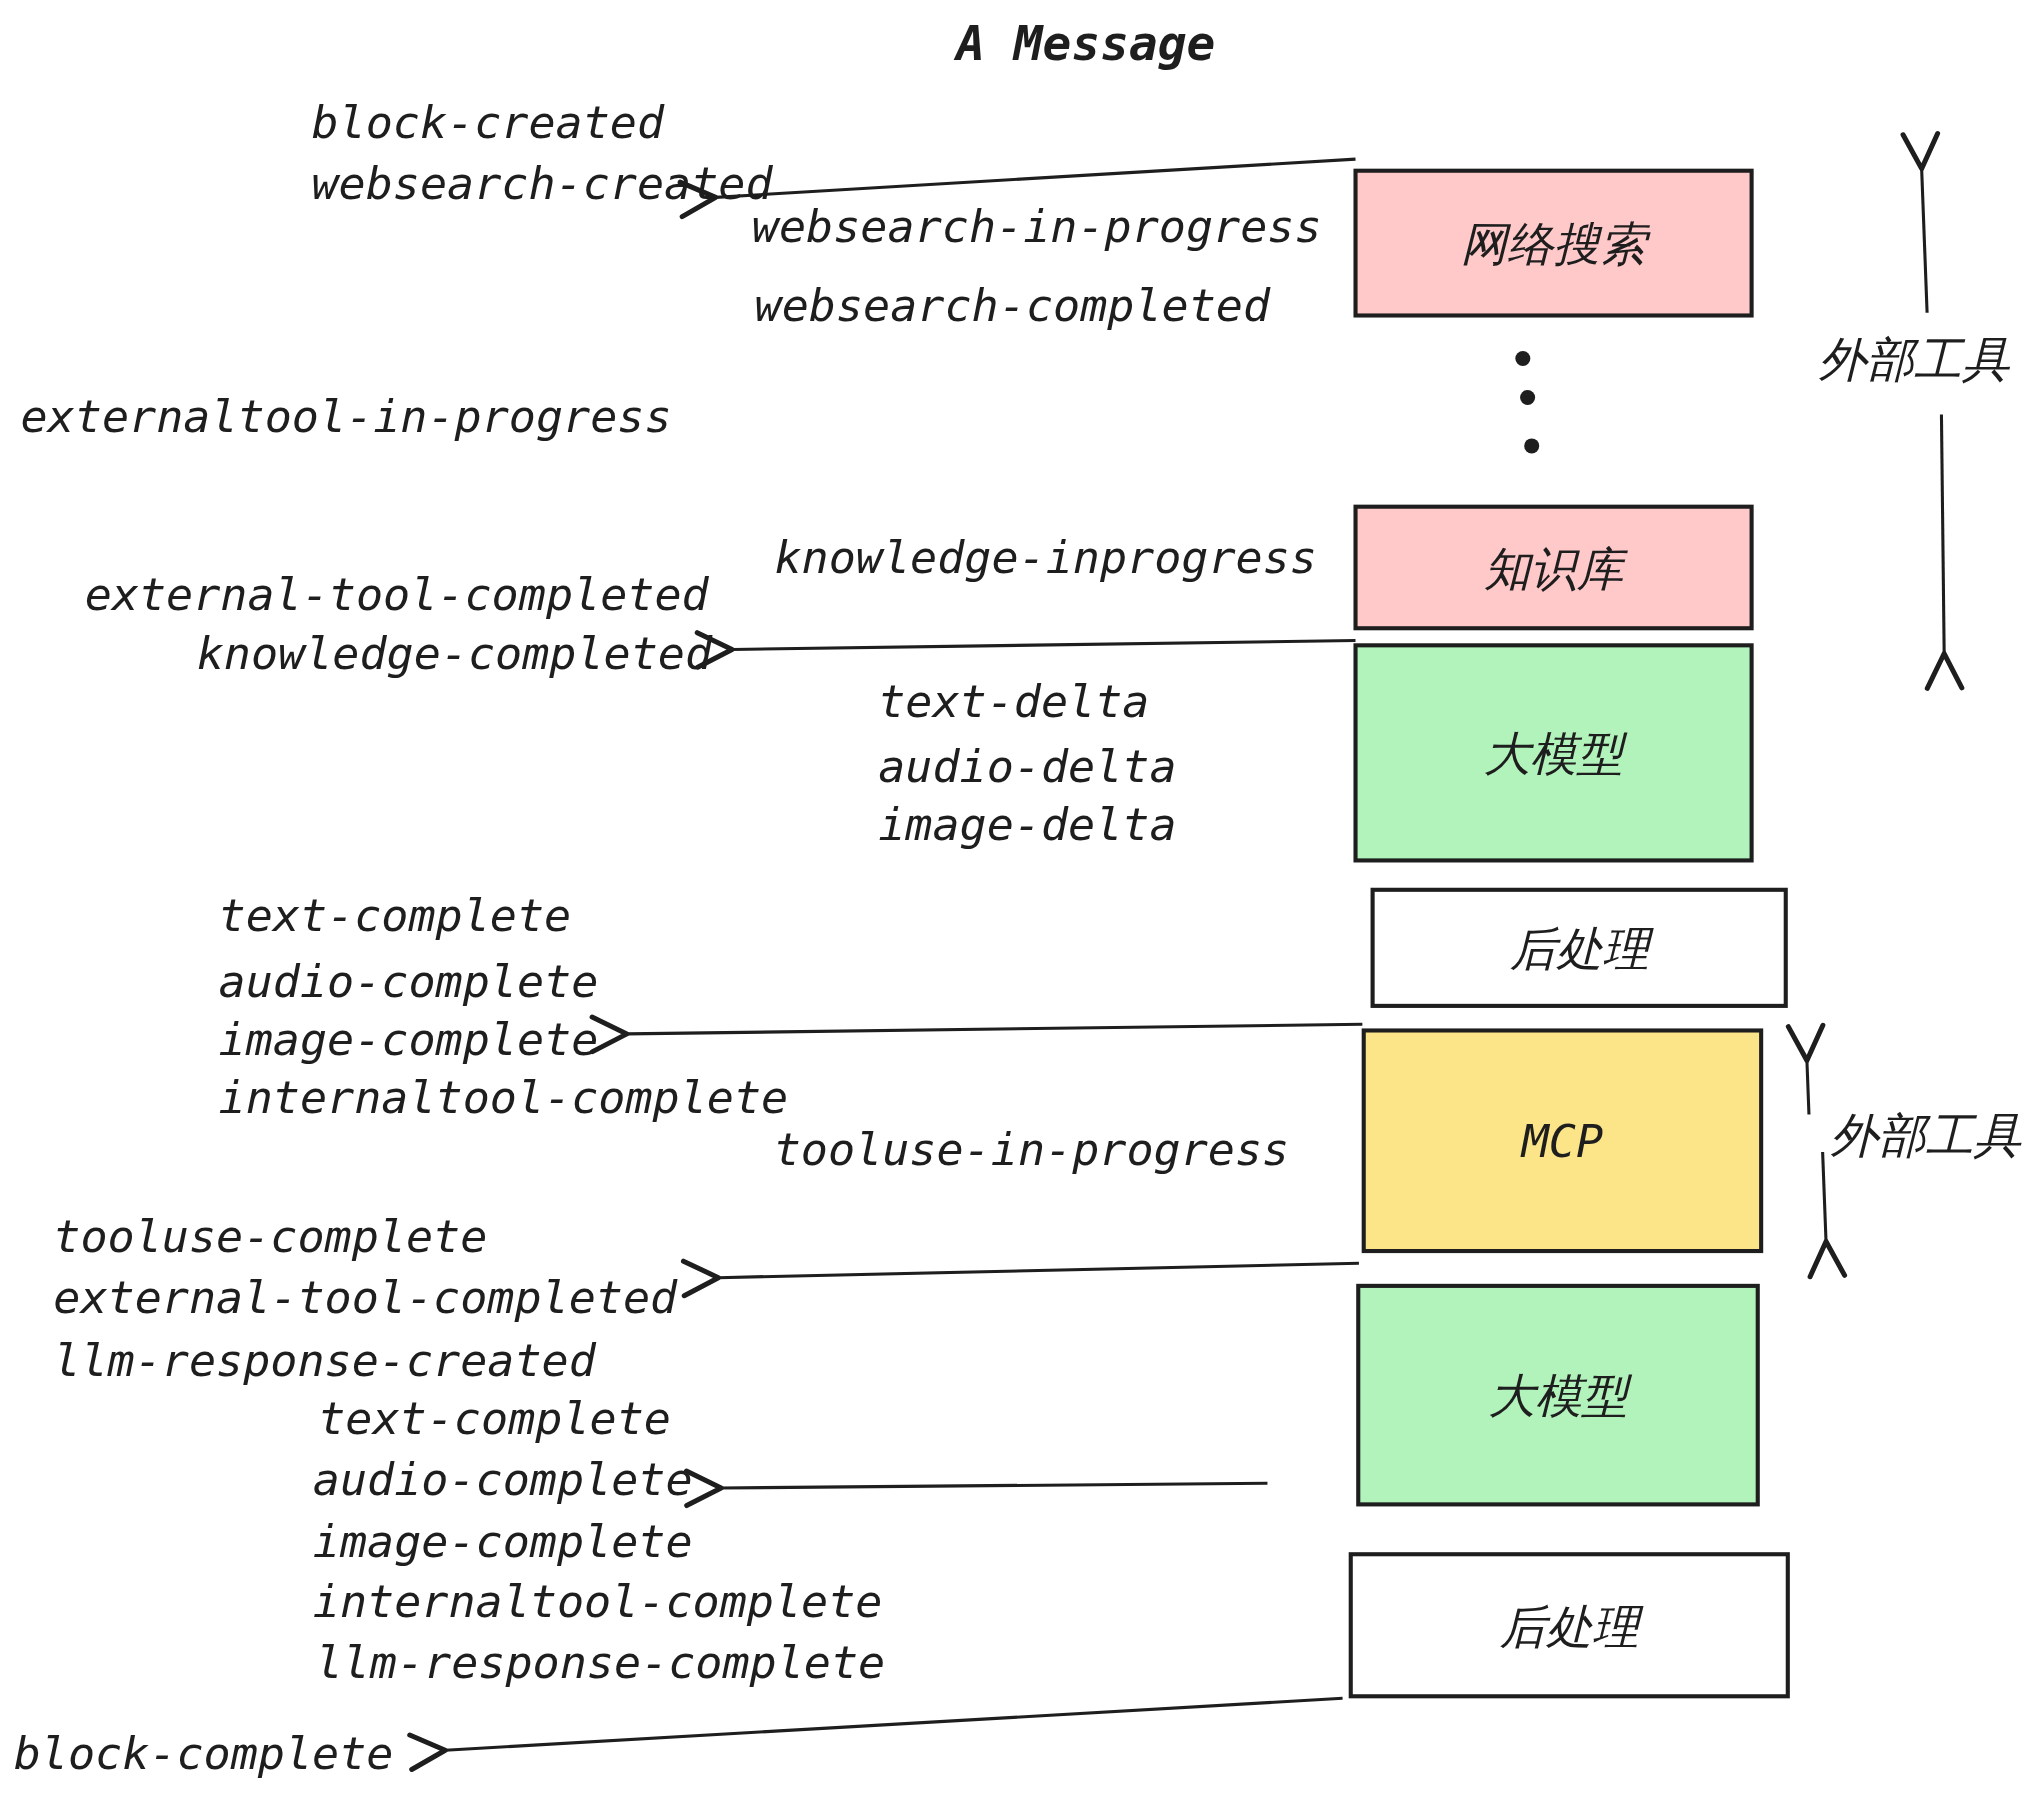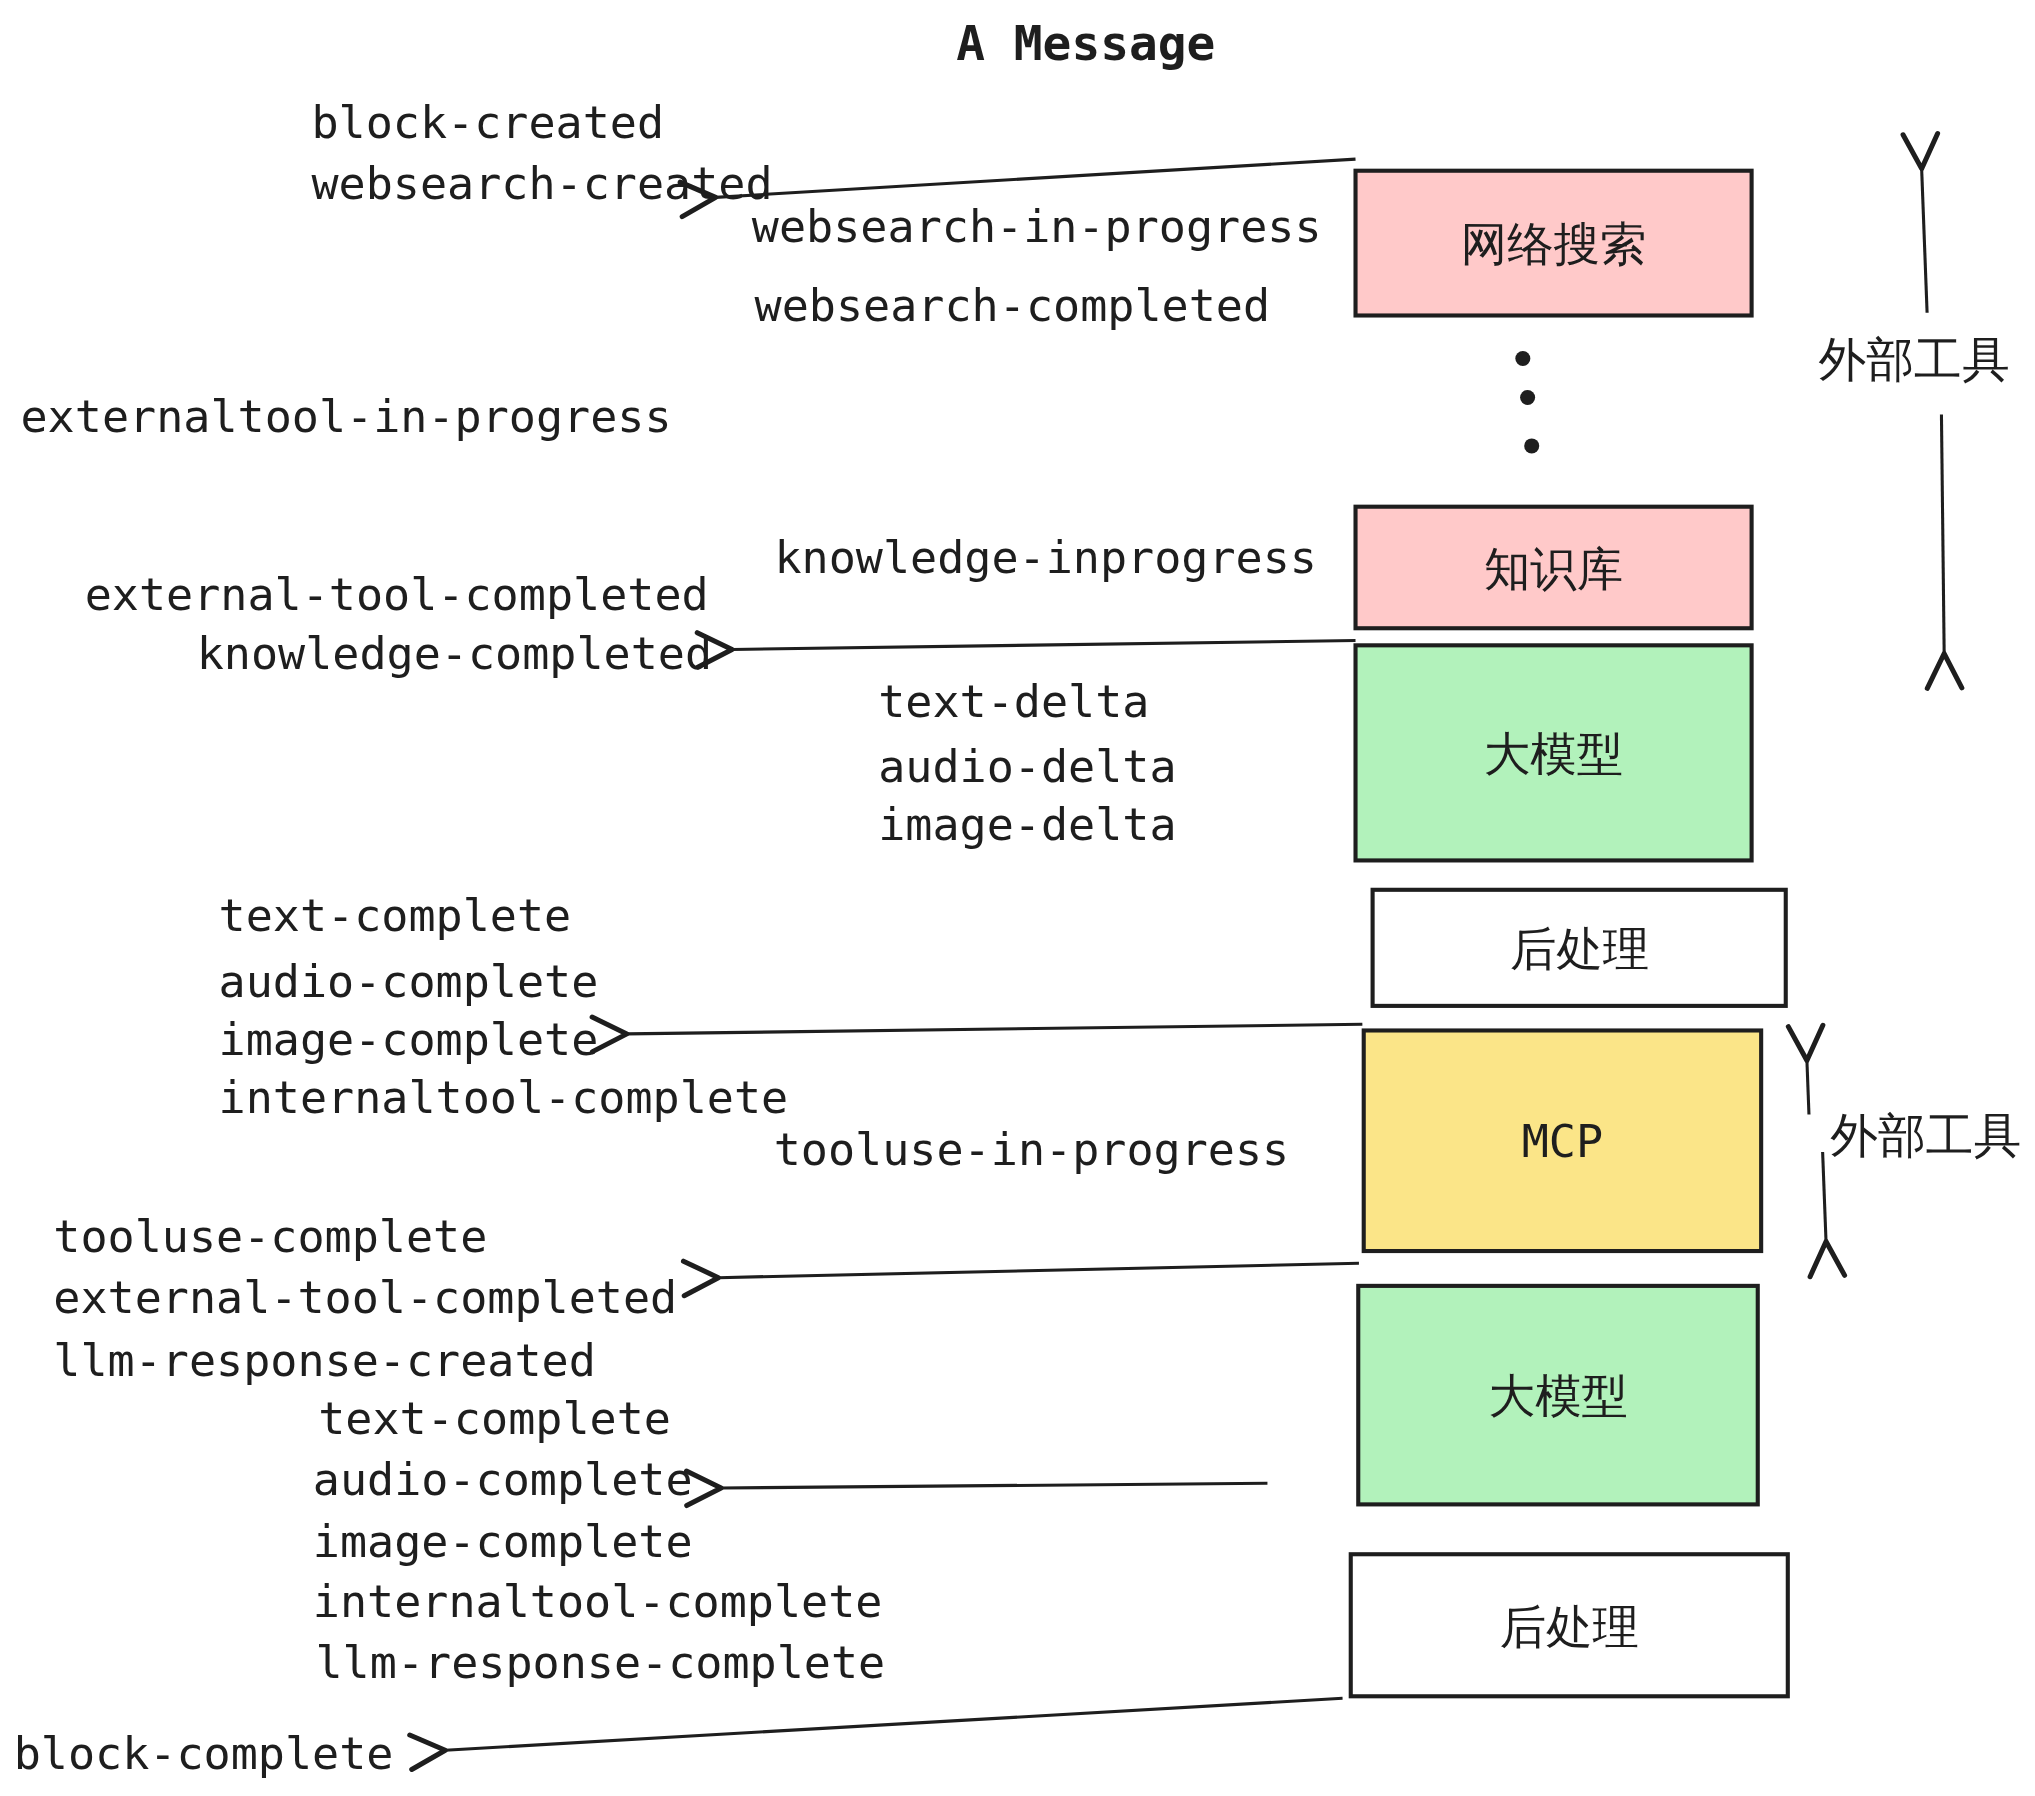--- a/index.html
+++ b/index.html
@@ -2,20 +2,21 @@
 <html style="font-size:11px"><head>
 <meta charset="utf-8">
 <style>
   html, body {
     margin: 0;
     padding: 0;
     background: #ffffff;
   }
   .canvas-wrap {
     width: 100%;
+    font-style: italic;
   }
   svg {
     display: block;
     width: 100%;
     height: auto;
     background: #ffffff;
   }
   text {
     fill: #1e1e1e;
     user-select: none;

